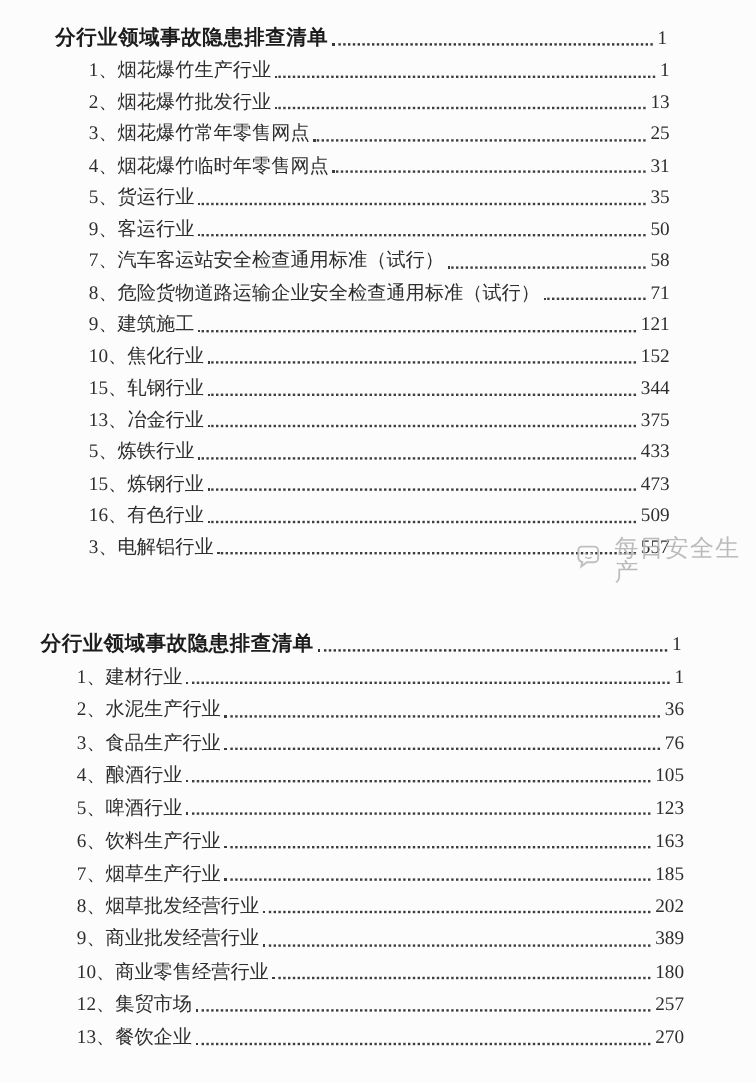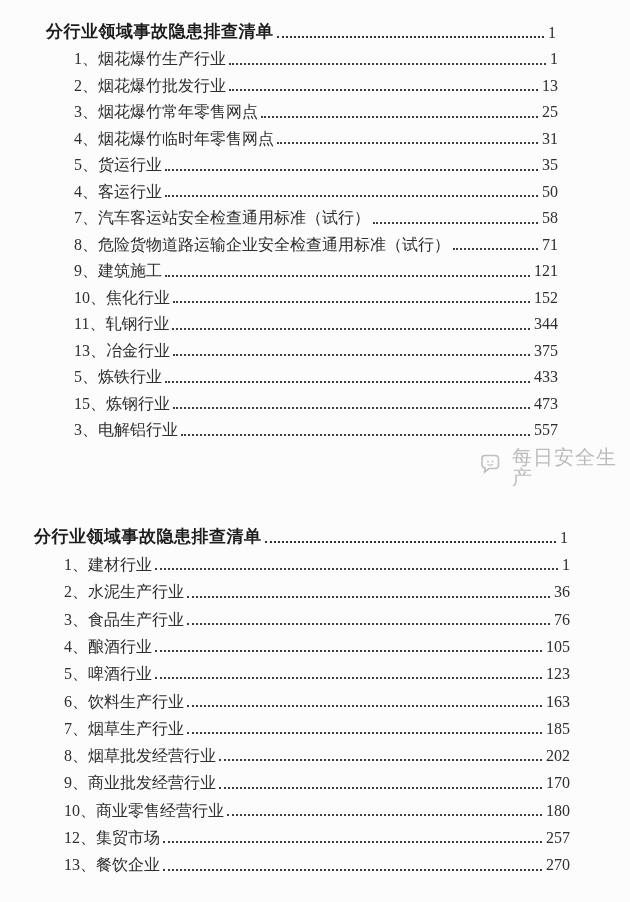--- a/index.html
+++ b/index.html
@@ -93,21 +93,21 @@
       <span class="label">4、烟花爆竹临时年零售网点</span>
       <span class="leader"></span>
       <span class="pg">31</span>
     </div>
     <div class="row entry-row">
       <span class="label">5、货运行业</span>
       <span class="leader"></span>
       <span class="pg">35</span>
     </div>
     <div class="row entry-row">
-      <span class="label">4、客运行业</span>
+      <span class="label">9、客运行业</span>
       <span class="leader"></span>
       <span class="pg">50</span>
     </div>
     <div class="row entry-row">
       <span class="label">7、汽车客运站安全检查通用标准（试行）</span>
       <span class="leader"></span>
       <span class="pg">58</span>
     </div>
     <div class="row entry-row">
       <span class="label">8、危险货物道路运输企业安全检查通用标准（试行）</span>
@@ -118,38 +118,43 @@
       <span class="label">9、建筑施工</span>
       <span class="leader"></span>
       <span class="pg">121</span>
     </div>
     <div class="row entry-row">
       <span class="label">10、焦化行业</span>
       <span class="leader"></span>
       <span class="pg">152</span>
     </div>
     <div class="row entry-row">
-      <span class="label">11、轧钢行业</span>
+      <span class="label">15、轧钢行业</span>
       <span class="leader"></span>
       <span class="pg">344</span>
     </div>
     <div class="row entry-row">
       <span class="label">13、冶金行业</span>
       <span class="leader"></span>
       <span class="pg">375</span>
     </div>
     <div class="row entry-row">
       <span class="label">5、炼铁行业</span>
       <span class="leader"></span>
       <span class="pg">433</span>
     </div>
     <div class="row entry-row">
       <span class="label">15、炼钢行业</span>
       <span class="leader"></span>
       <span class="pg">473</span>
+    </div>
+    <div class="row entry-row">
+      <span class="label">16、有色行业</span>
+      <span class="leader"></span>
+      <span class="pg">509</span>
     </div>
     <div class="row entry-row">
       <span class="label">3、电解铝行业</span>
       <span class="leader"></span>
       <span class="pg">557</span>
     </div>
   </section>
 
   <section class="toc-section sec2">
     <div class="row h-row">
@@ -193,21 +198,21 @@
       <span class="pg">185</span>
     </div>
     <div class="row entry-row">
       <span class="label">8、烟草批发经营行业</span>
       <span class="leader"></span>
       <span class="pg">202</span>
     </div>
     <div class="row entry-row">
       <span class="label">9、商业批发经营行业</span>
       <span class="leader"></span>
-      <span class="pg">170</span>
+      <span class="pg">389</span>
     </div>
     <div class="row entry-row">
       <span class="label">10、商业零售经营行业</span>
       <span class="leader"></span>
       <span class="pg">180</span>
     </div>
     <div class="row entry-row">
       <span class="label">12、集贸市场</span>
       <span class="leader"></span>
       <span class="pg">257</span>

